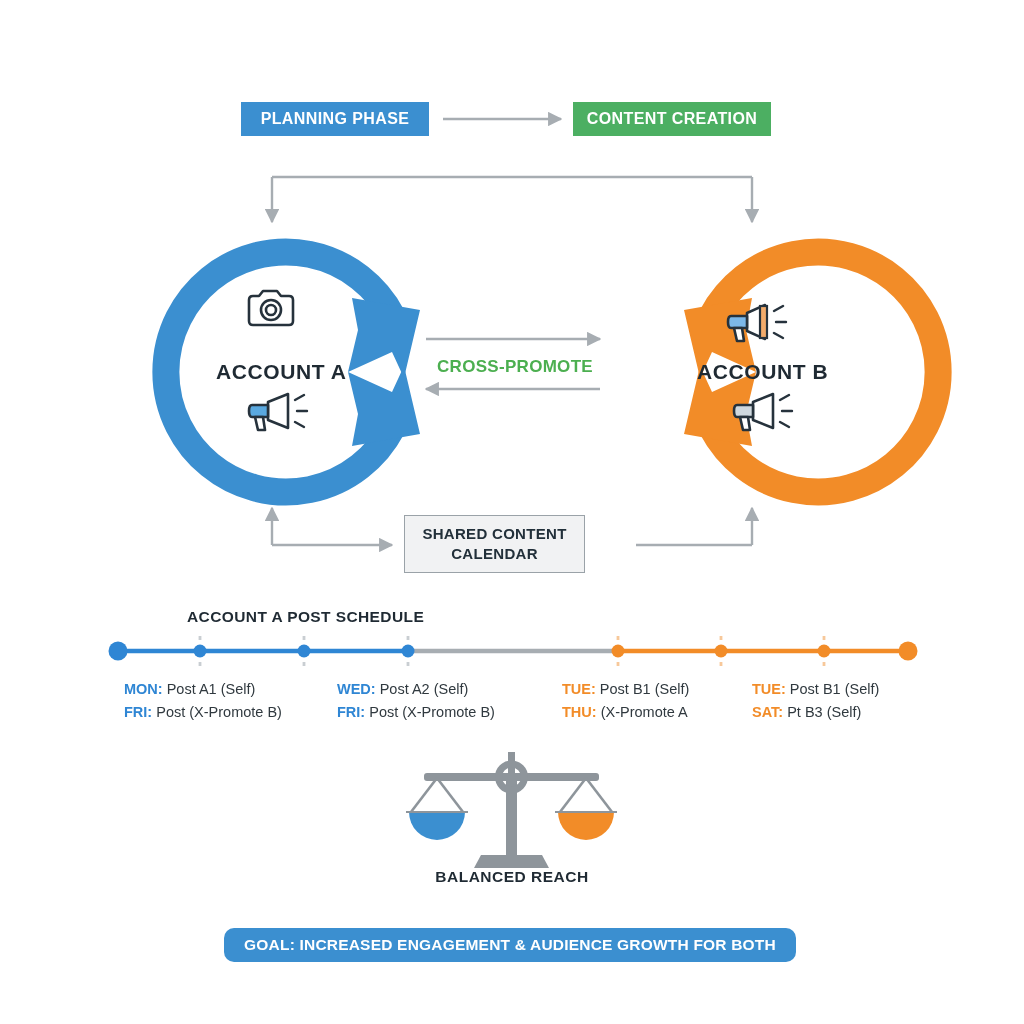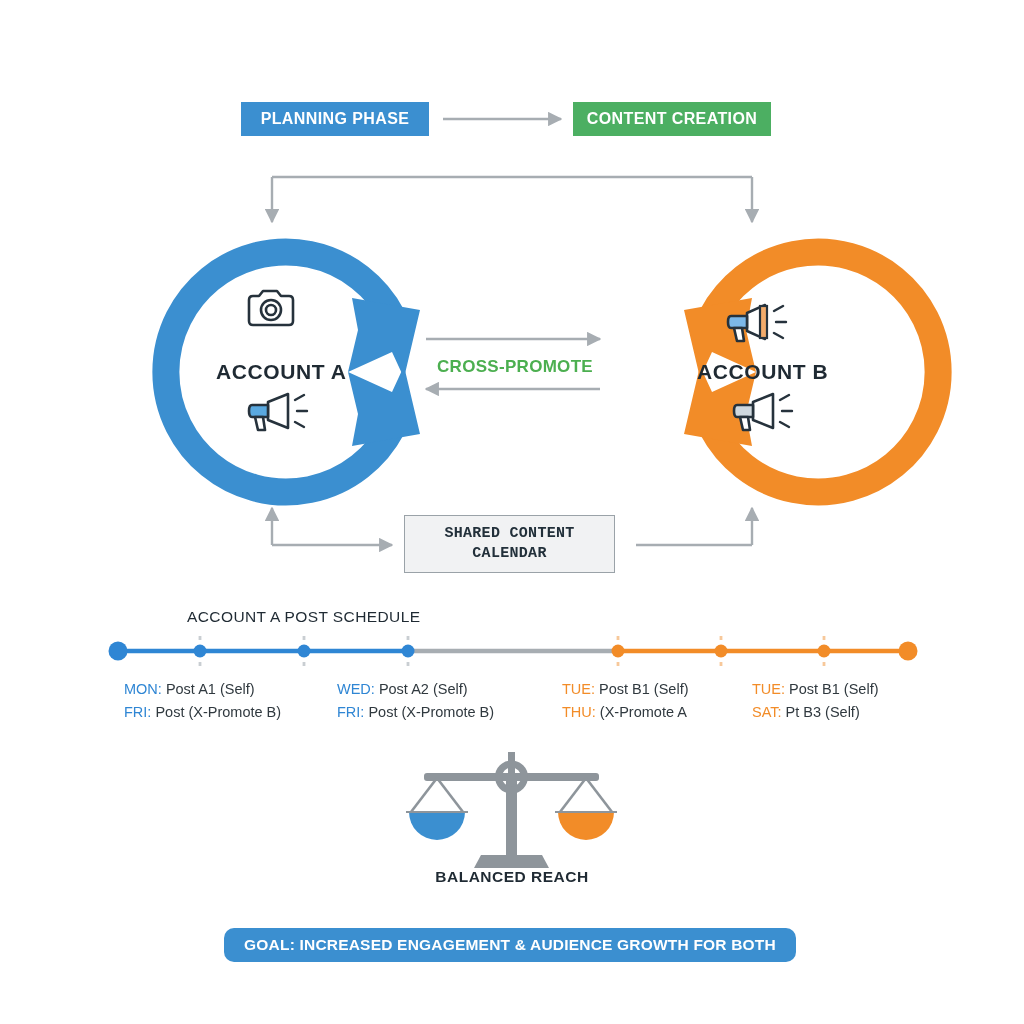--- a/index.html
+++ b/index.html
@@ -45,43 +45,42 @@
     position: absolute;
     left: 437px; top: 357px;
     font-weight: bold; font-size: 17px;
     color: #4caf50; letter-spacing: 0.3px;
     white-space: nowrap;
   }
 
   
   #calendar-box {
     position: absolute;
-    left: 404px; top: 515px; width: 211px; height: 58px;
+    left: 404px; top: 515px; width: 181px; height: 58px;
     background: #f1f2f3;
     border: 1.5px solid #9aa2a8;
     display: flex; flex-direction: column;
     align-items: center; justify-content: center;
     font-weight: bold; font-size: 15px;
     color: #22303a; line-height: 1.35;
     letter-spacing: 0.3px;
-    font-family: Liberation Mono, monospace;
   }
 
   
   .sched-title {
     position: absolute;
-    font-weight: normal; font-size: 15.5px;
+    font-weight: bold; font-size: 15.5px;
     color: #1f2a33; letter-spacing: 0.4px;
     white-space: nowrap;
   }
   #sched-a-title { left: 187px; top: 608px; }
   #sched-b-title { left: 618px; top: 608px; }
 
   .sched-col { position: absolute; font-size: 14.5px; line-height: 1.62; white-space: nowrap; }
-  .sched-col .day { font-weight: normal; }
+  .sched-col .day { font-weight: bold; }
   .sched-col .body { color: #30393f; margin-top: 32px; }
   .blue .day { color: #2f86d4; }
   .orange .day { color: #f28c28; }
 
   #col-a1 { left: 124px; top: 678px; }
   #col-a2 { left: 337px; top: 678px; }
   #col-b1 { left: 562px; top: 678px; }
   #col-b2 { left: 752px; top: 678px; }
 
   

